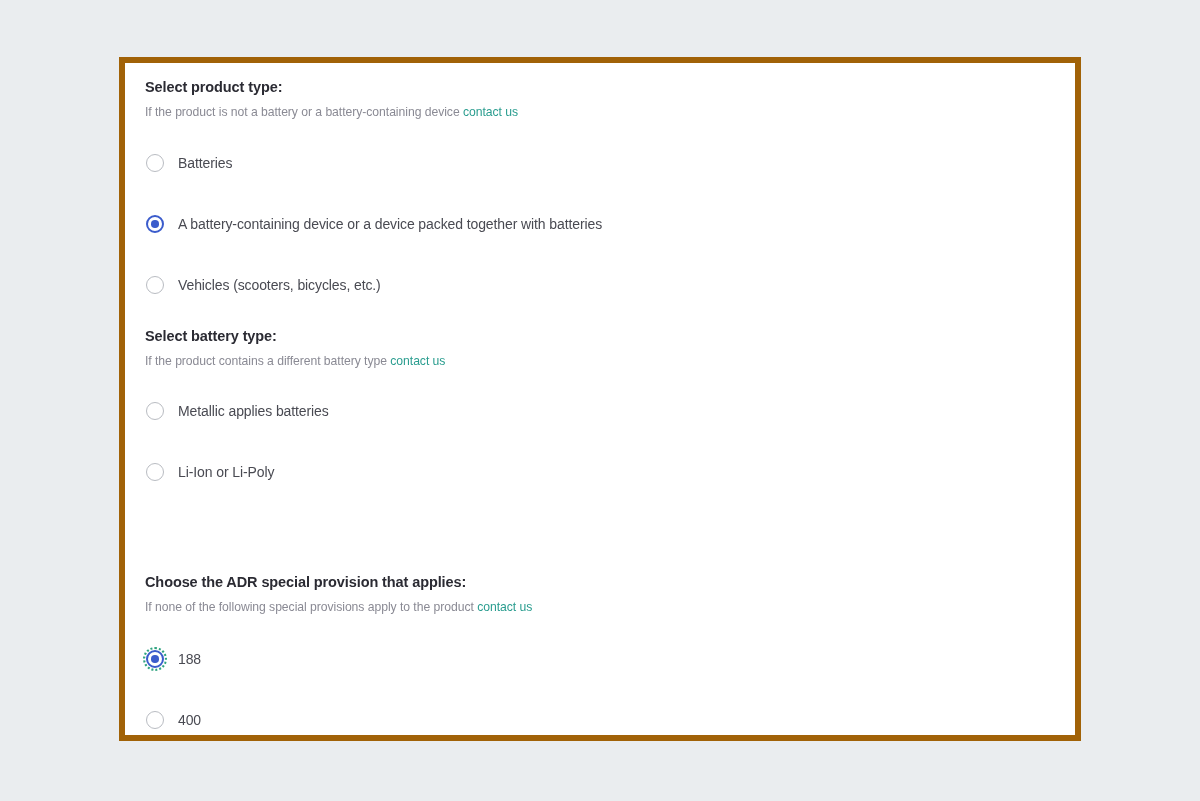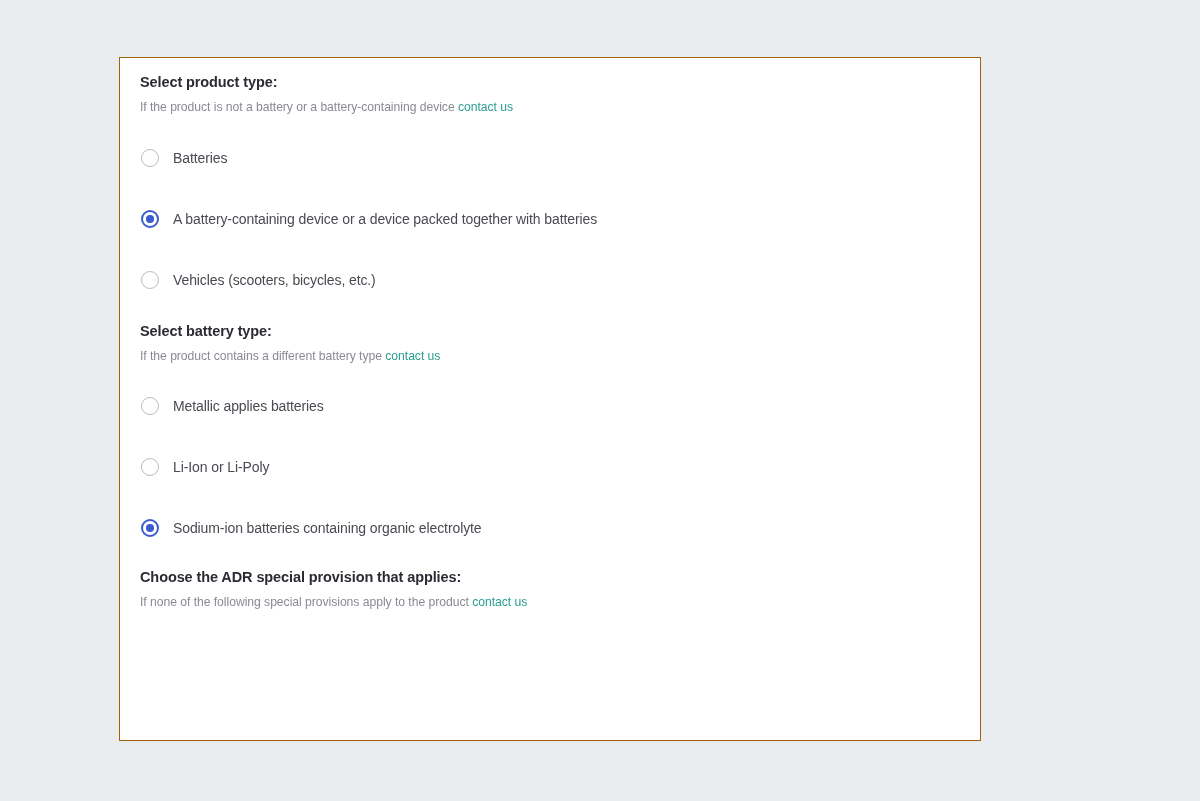--- a/index.html
+++ b/index.html
@@ -18,24 +18,24 @@
   .page {
     position: relative;
     width: 1200px;
     height: 801px;
   }
 
   .card {
     position: absolute;
     left: 119px;
     top: 57px;
-    width: 862px;
+    width: 962px;
     height: 684px;
     background: #ffffff;
-    border: 1px solid #a16207;
+    border: 6px solid #a16207;
     box-sizing: border-box;
     overflow: hidden;
   }
 
   
   .section {
     margin: 0;
   }
   .section-heading {
     font-size: 14.5px;
@@ -175,31 +175,39 @@
           <span class="radio-mark"></span>
           <span class="radio-label">Metallic applies batteries</span>
         </div>
       </div>
       <div class="opt-slot">
         <div class="radio-row">
           <span class="radio-mark"></span>
           <span class="radio-label">Li-Ion or Li-Poly</span>
         </div>
       </div>
-      <div class="opt-slot">
-        <div class="radio-row selected">
-          <span class="radio-mark"></span>
-          <span class="radio-label">Sodium-ion batteries containing organic electrolyte</span>
-        </div>
-      </div>
     </div>
 
     <div class="section sec-3">
       <div class="section-heading">Choose the ADR special provision that applies:</div>
       <div class="section-hint">
         <span>If none of the following special provisions apply to the product</span>
         <span class="hint-link">contact us</span>
       </div>
     </div>
 
+    <div class="radio-list opts-3">
+      <div class="opt-slot">
+        <div class="radio-row selected focused">
+          <span class="radio-mark"></span>
+          <span class="radio-label">188</span>
+        </div>
+      </div>
+      <div class="opt-slot">
+        <div class="radio-row">
+          <span class="radio-mark"></span>
+          <span class="radio-label">400</span>
+        </div>
+      </div>
+    </div>
 
   </div>
 </div>
 
 </body></html>

